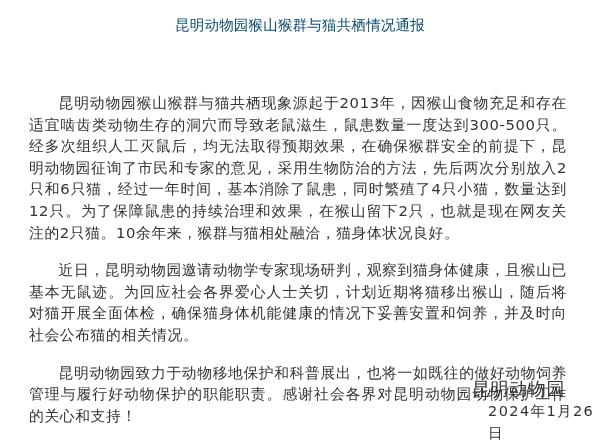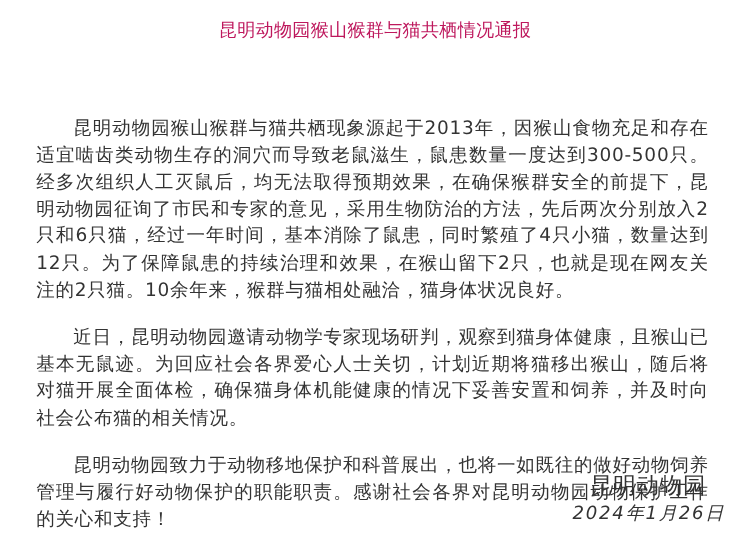--- a/index.html
+++ b/index.html
@@ -16,21 +16,21 @@
       position: relative;
     }
     .title {
       position: absolute;
       left: 0;
       top: 14px;
       width: 600px;
       text-align: center;
       font-size: 14.5px;
       line-height: 22px;
-      color: #be185d;
+      color: #0c4a6e;
       letter-spacing: 0.2px;
     }
     .body {
       position: absolute;
       left: 13px;
       top: 76px;
       width: 570px;
       font-size: 14.8px;
       line-height: 21.6px;
       text-align: justify;
@@ -43,26 +43,25 @@
     .sig {
       position: absolute;
       left: 472px;
       top: 378px;
       font-size: 18px;
       line-height: 22px;
       letter-spacing: 0.6px;
     }
     .date {
       position: absolute;
-      left: 458px;
+      left: 488px;
       top: 400px;
       font-size: 14.5px;
       line-height: 22px;
       letter-spacing: 1.4px;
-      font-style: italic;
     }
   </style>
 </head>
 <body>
 
 <div class="title">昆明动物园猴山猴群与猫共栖情况通报</div>
 
 <div class="body">
   <p>昆明动物园猴山猴群与猫共栖现象源起于2013年，因猴山食物充足和存在适宜啮齿类动物生存的洞穴而导致老鼠滋生，鼠患数量一度达到300-500只。经多次组织人工灭鼠后，均无法取得预期效果，在确保猴群安全的前提下，昆明动物园征询了市民和专家的意见，采用生物防治的方法，先后两次分别放入2只和6只猫，经过一年时间，基本消除了鼠患，同时繁殖了4只小猫，数量达到12只。为了保障鼠患的持续治理和效果，在猴山留下2只，也就是现在网友关注的2只猫。10余年来，猴群与猫相处融洽，猫身体状况良好。</p>
   <p>近日，昆明动物园邀请动物学专家现场研判，观察到猫身体健康，且猴山已基本无鼠迹。为回应社会各界爱心人士关切，计划近期将猫移出猴山，随后将对猫开展全面体检，确保猫身体机能健康的情况下妥善安置和饲养，并及时向社会公布猫的相关情况。</p>

